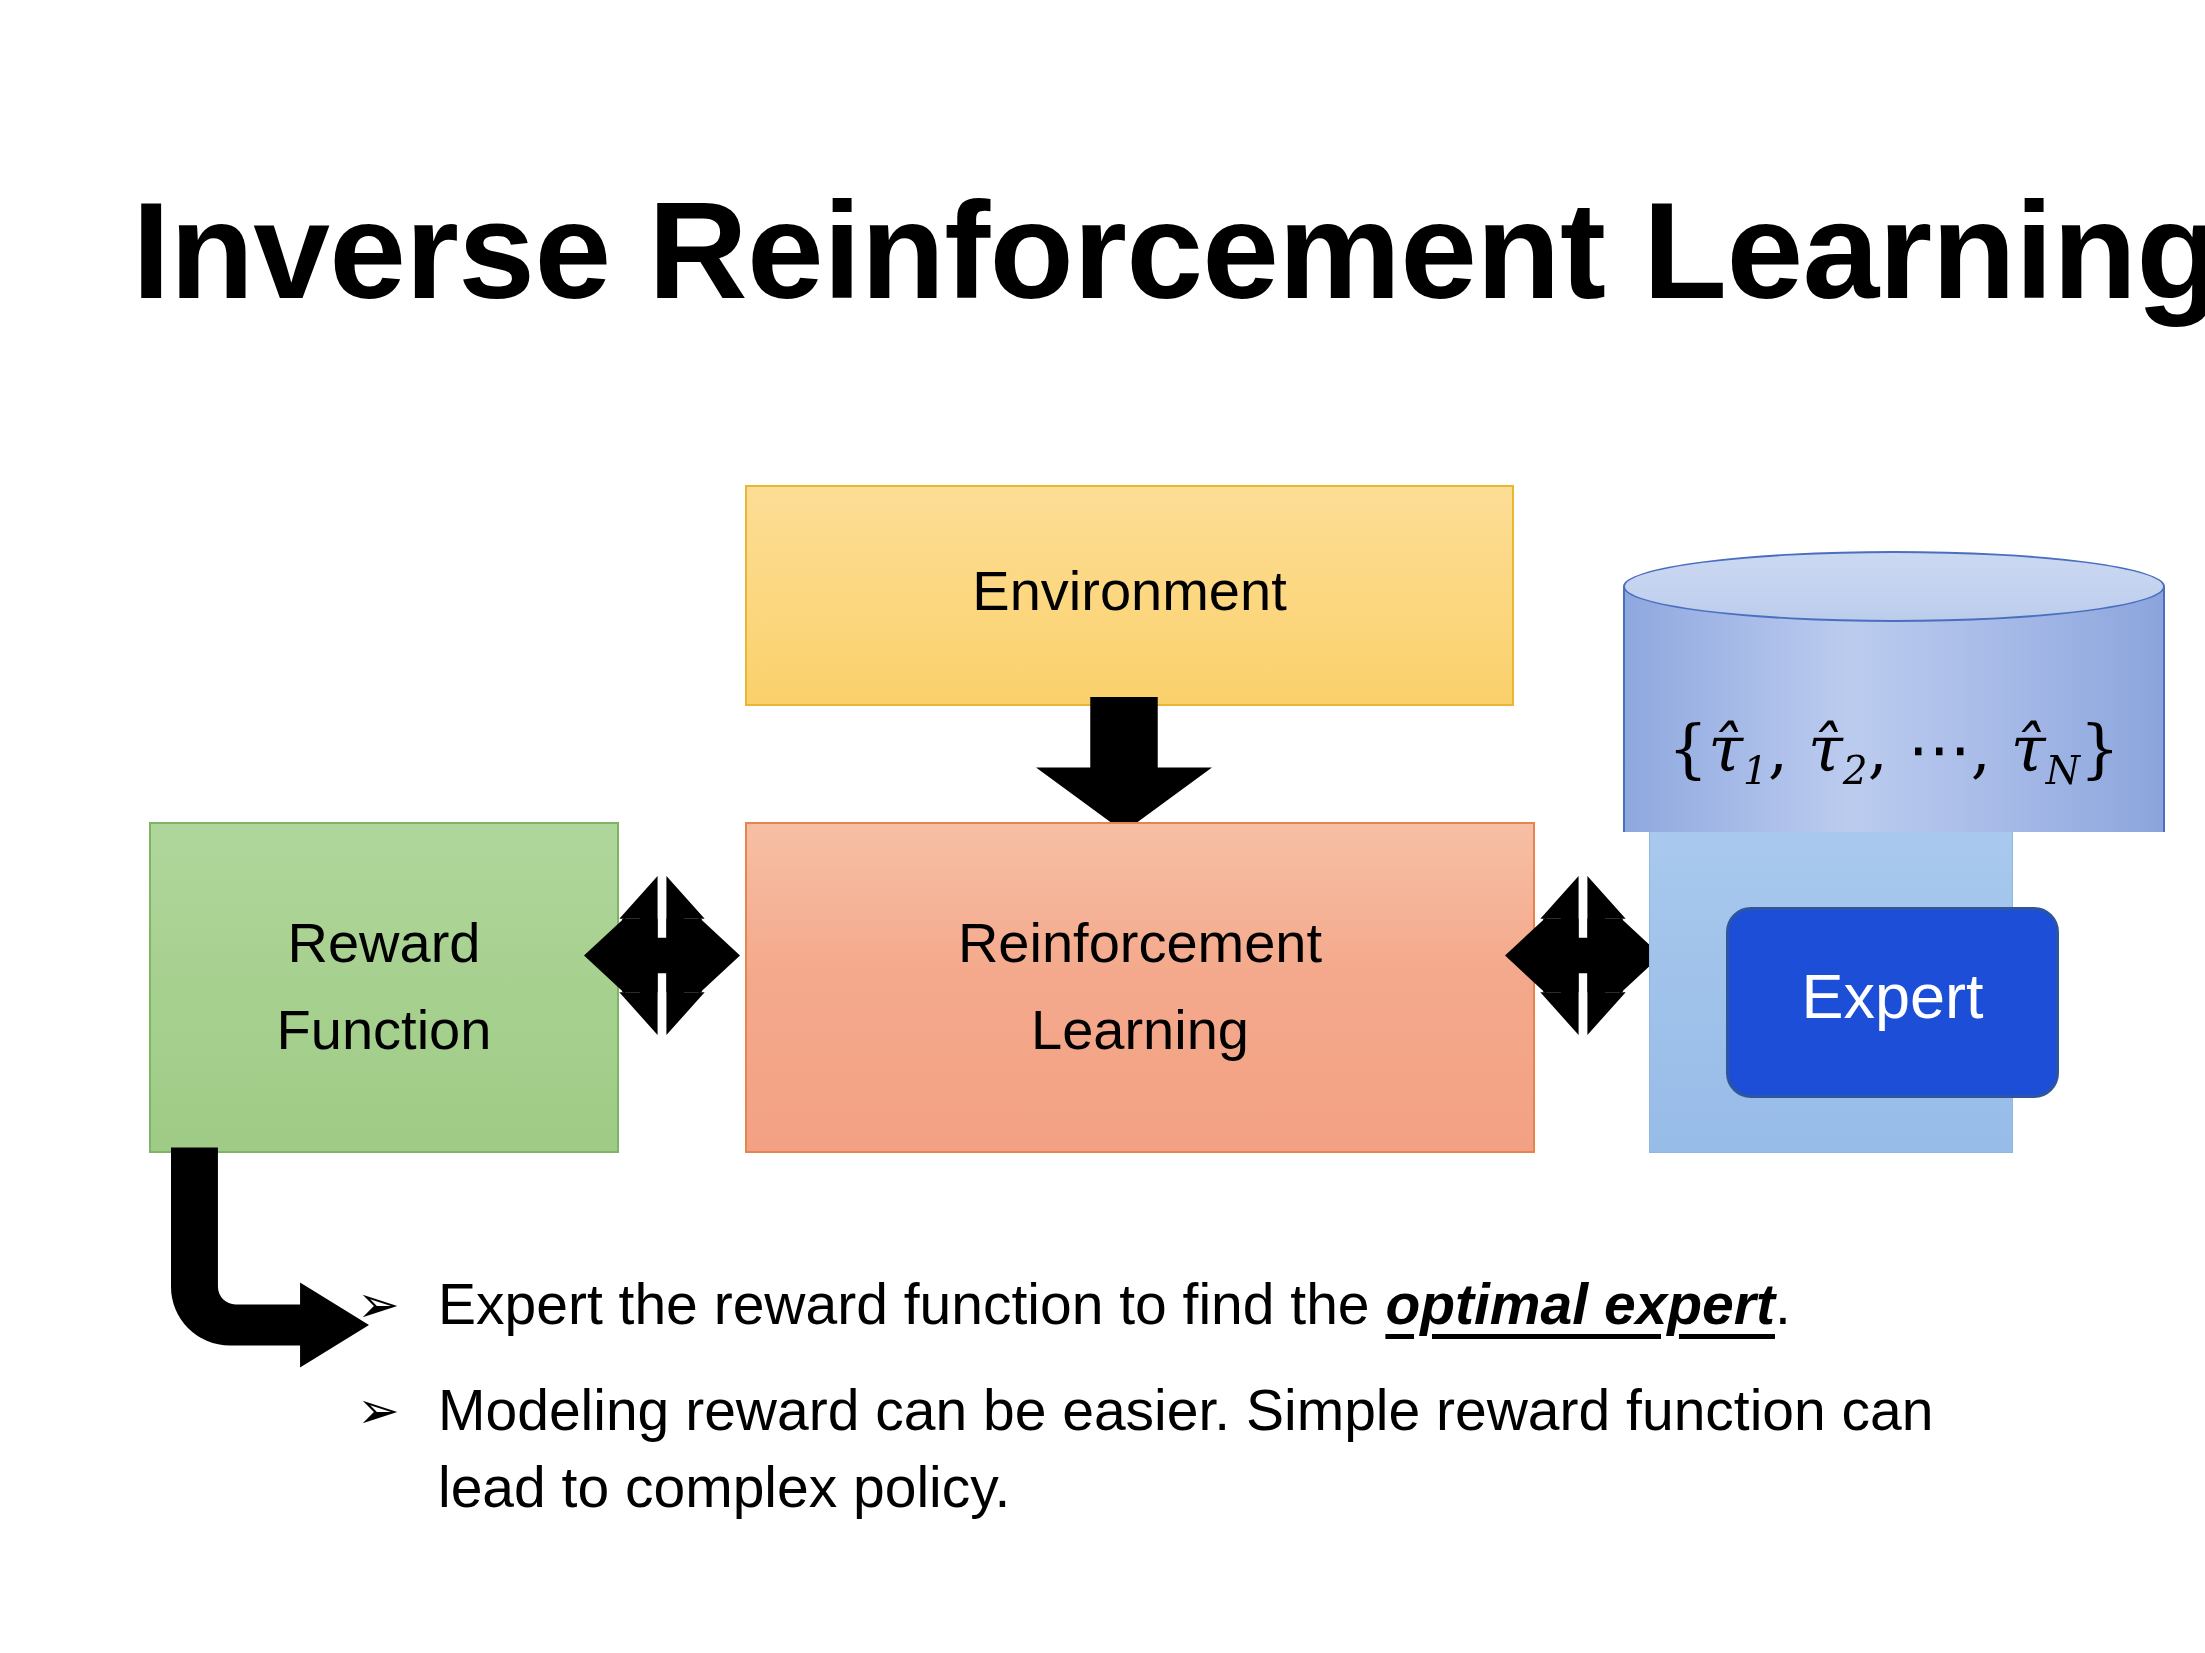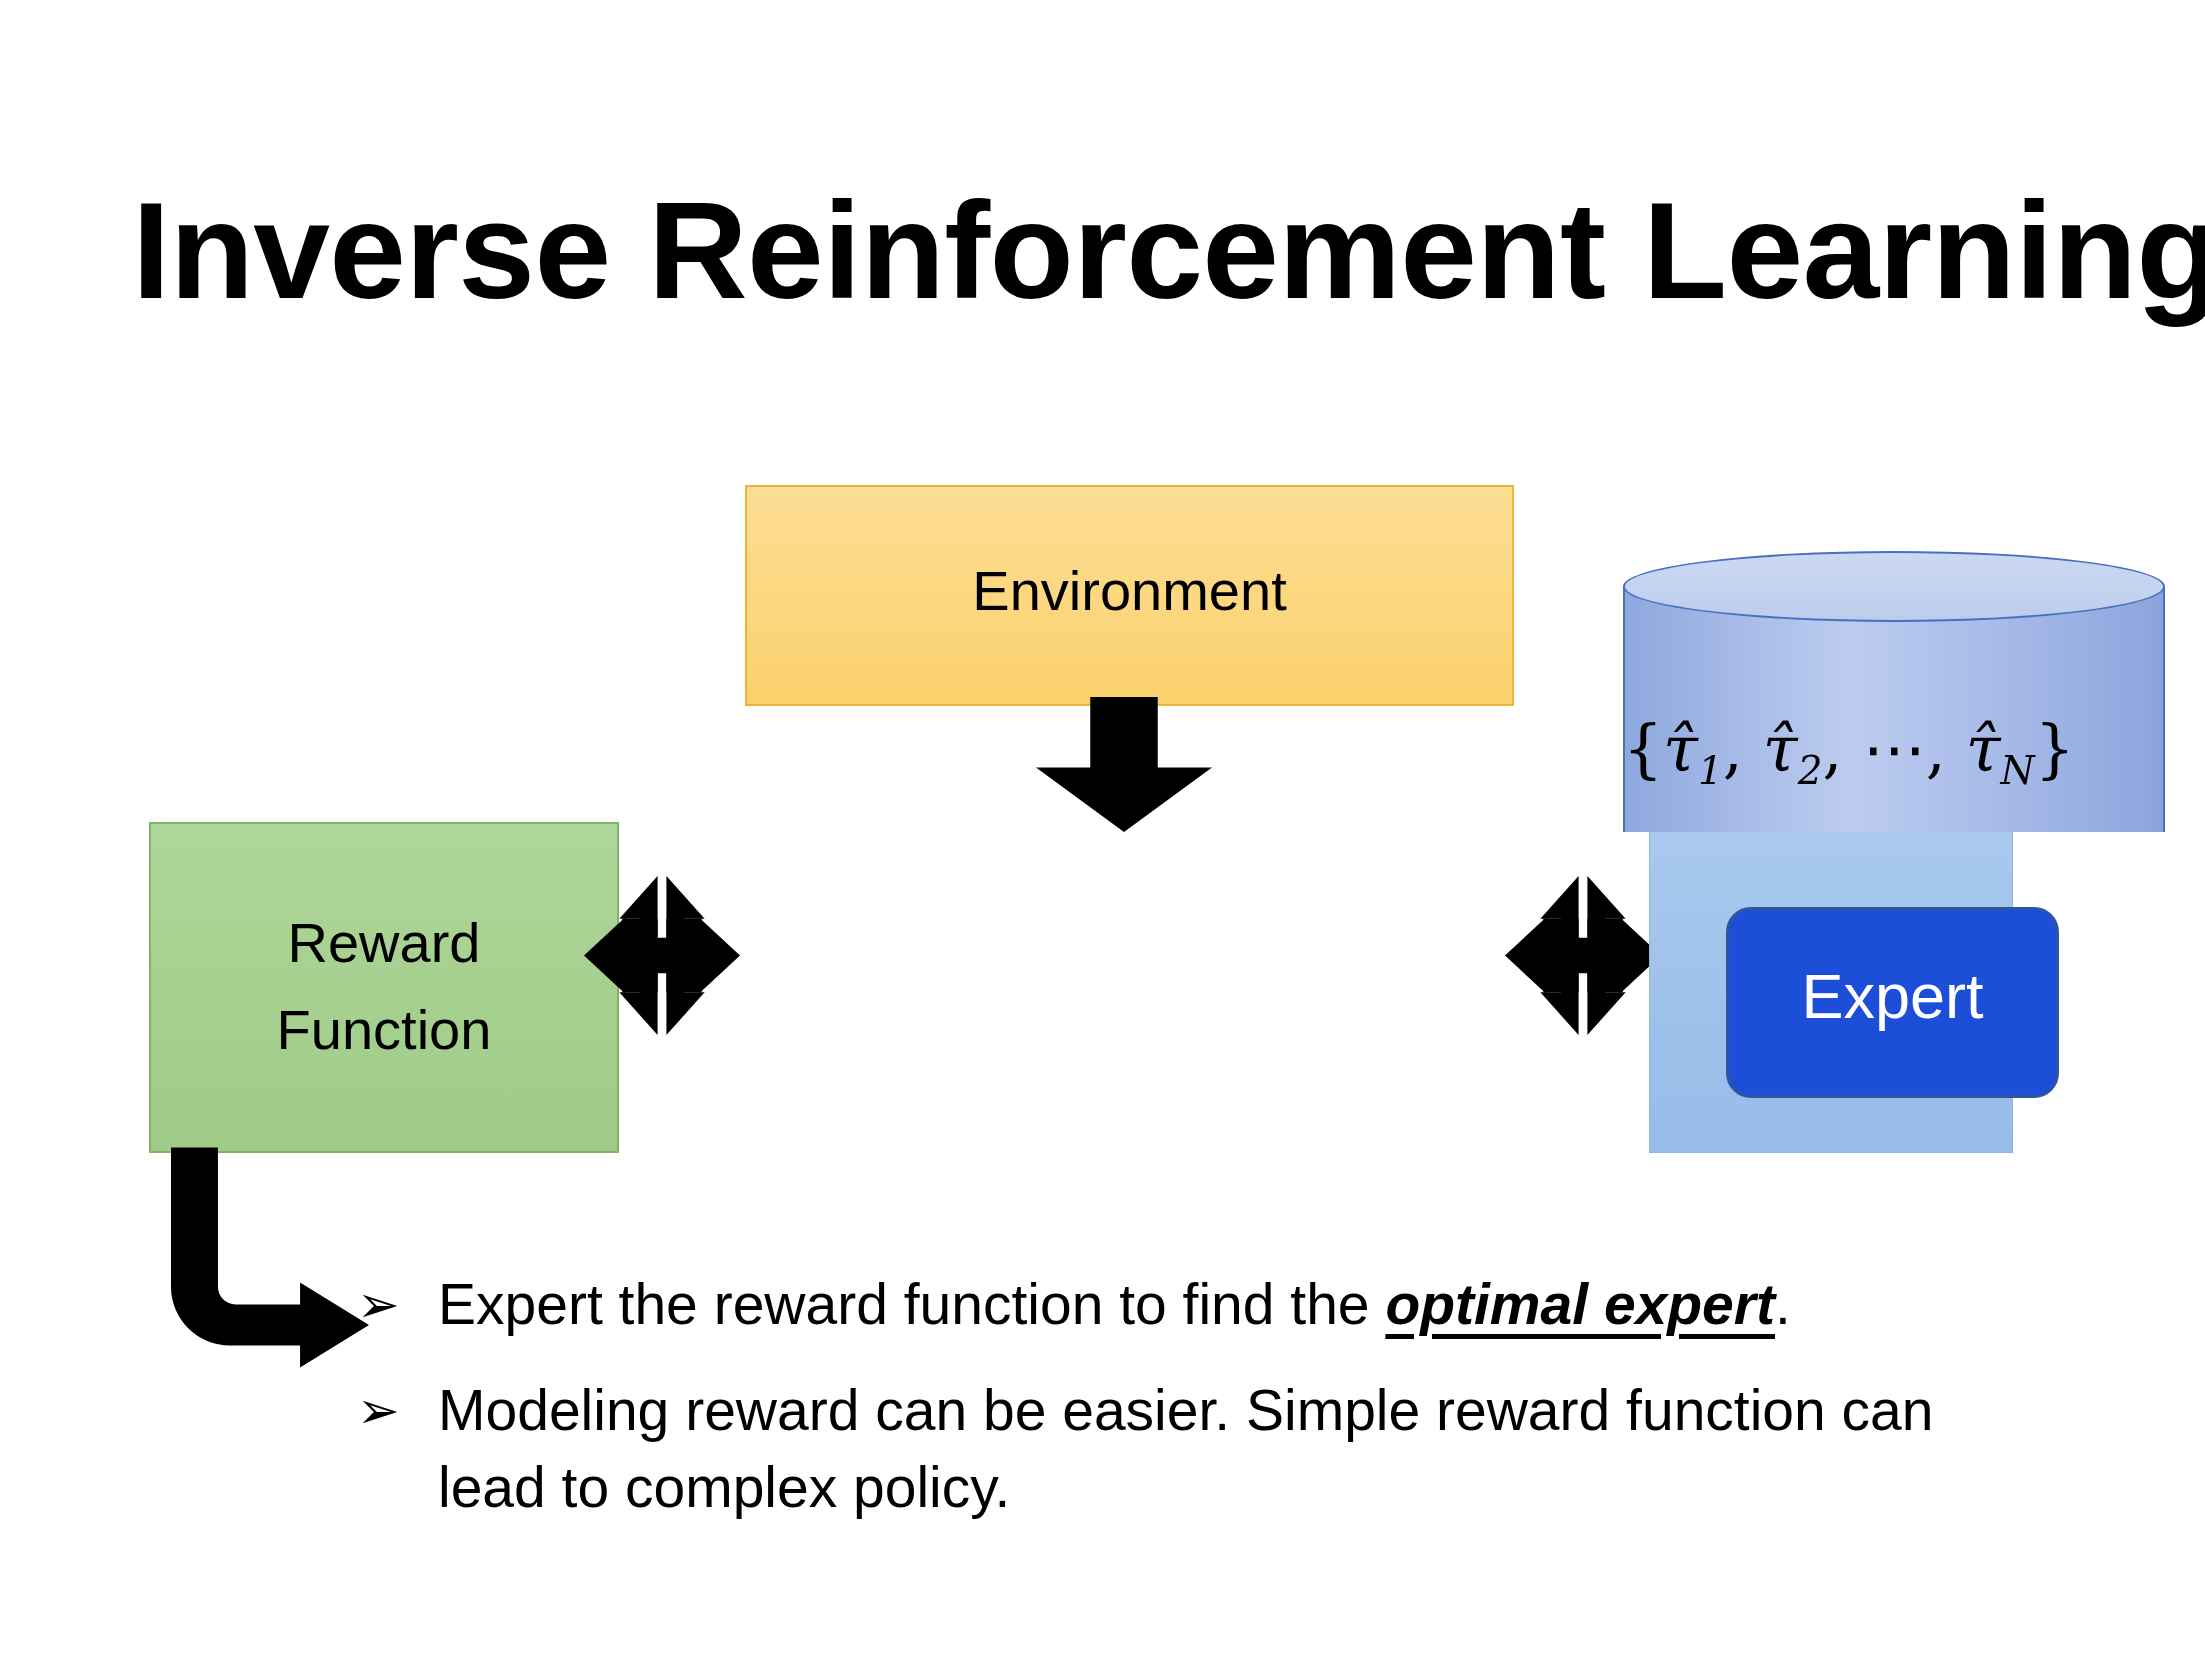--- a/index.html
+++ b/index.html
@@ -160,21 +160,21 @@
     border-radius: 50%;
     background: linear-gradient(to bottom, #CBD8F2 0%, #C3D2EF 60%, #BCCCEC 100%);
     border: 2.2px solid #4A6FBF;
     box-sizing: border-box;
   }
   #cyl-formula {
     position: absolute;
     left: 0;
     top: 163px;
     width: 542px;
-    text-align: left;
+    text-align: center;
     font-family: "DejaVu Serif", serif;
     font-size: 63px;
     line-height: 71px;
     color: #000000;
     white-space: nowrap;
   }
   #cyl-formula .sub {
     font-size: 0.62em;
     vertical-align: -0.34em;
     font-style: italic;
@@ -295,20 +295,24 @@
     <polygon points="0,108 56,56 56,84 156,84 156,56 212,108 156,160 156,132 56,132 56,160" fill="#000000"></polygon>
 
     <polygon points="100,0 48,58 76,58 76,158 48,158 100,216 100,158 100,58" fill="#000000"></polygon>
 
     <polygon points="112,0 164,58 136,58 136,158 164,158 112,216 112,158 112,58" fill="#000000"></polygon>
 
     <rect x="52" y="58" width="48" height="100" fill="#000000"></rect>
     <rect x="112" y="58" width="48" height="100" fill="#000000"></rect>
   </svg>
 
+  <div id="rl-box">
+    <div class="boxtext" id="rl-label">Reinforcement
+Learning</div>
+  </div>
 
   <svg id="arrow-right-quad" class="arrow-svg" viewBox="0 0 212 216">
     <polygon points="0,108 56,56 56,84 156,84 156,56 212,108 156,160 156,132 56,132 56,160" fill="#000000"></polygon>
     <polygon points="100,0 48,58 76,58 76,158 48,158 100,216 100,158 100,58" fill="#000000"></polygon>
     <polygon points="112,0 164,58 136,58 136,158 164,158 112,216 112,158 112,58" fill="#000000"></polygon>
     <rect x="52" y="58" width="48" height="100" fill="#000000"></rect>
     <rect x="112" y="58" width="48" height="100" fill="#000000"></rect>
   </svg>
 
 

